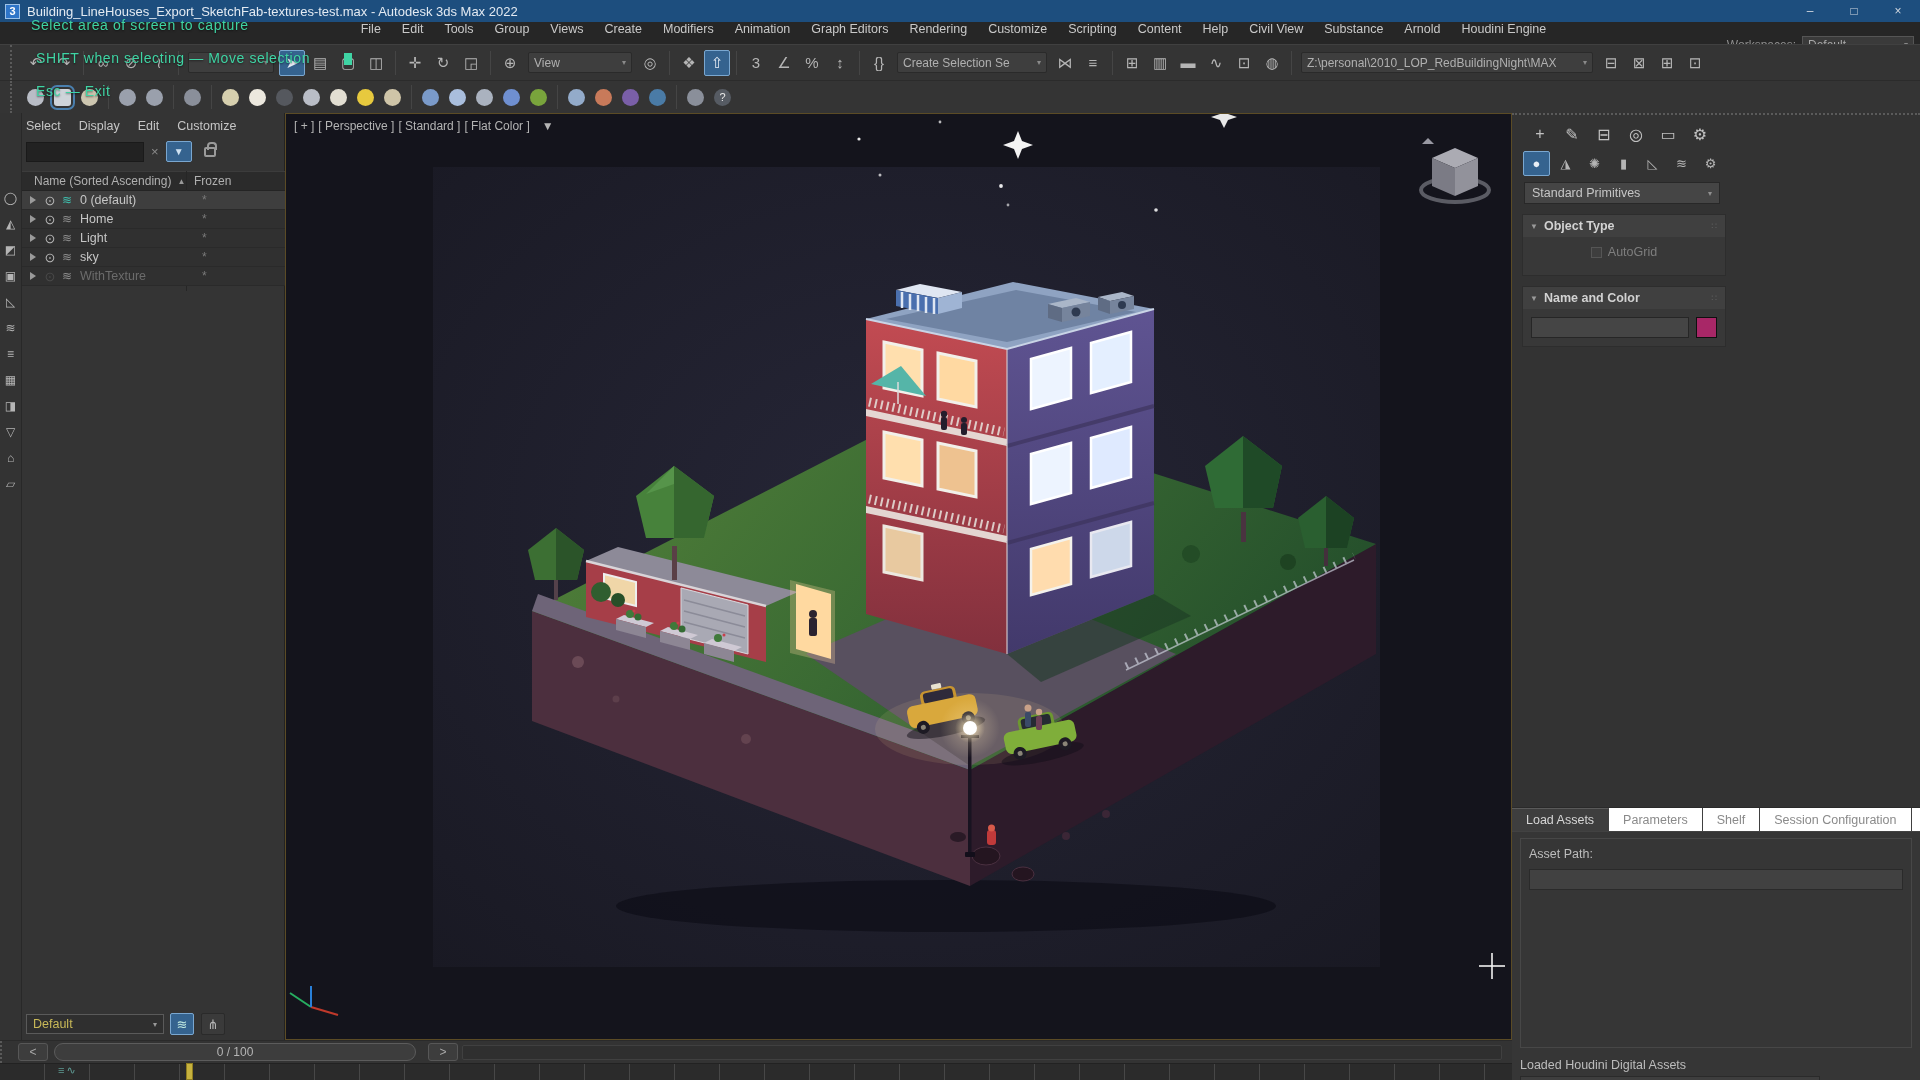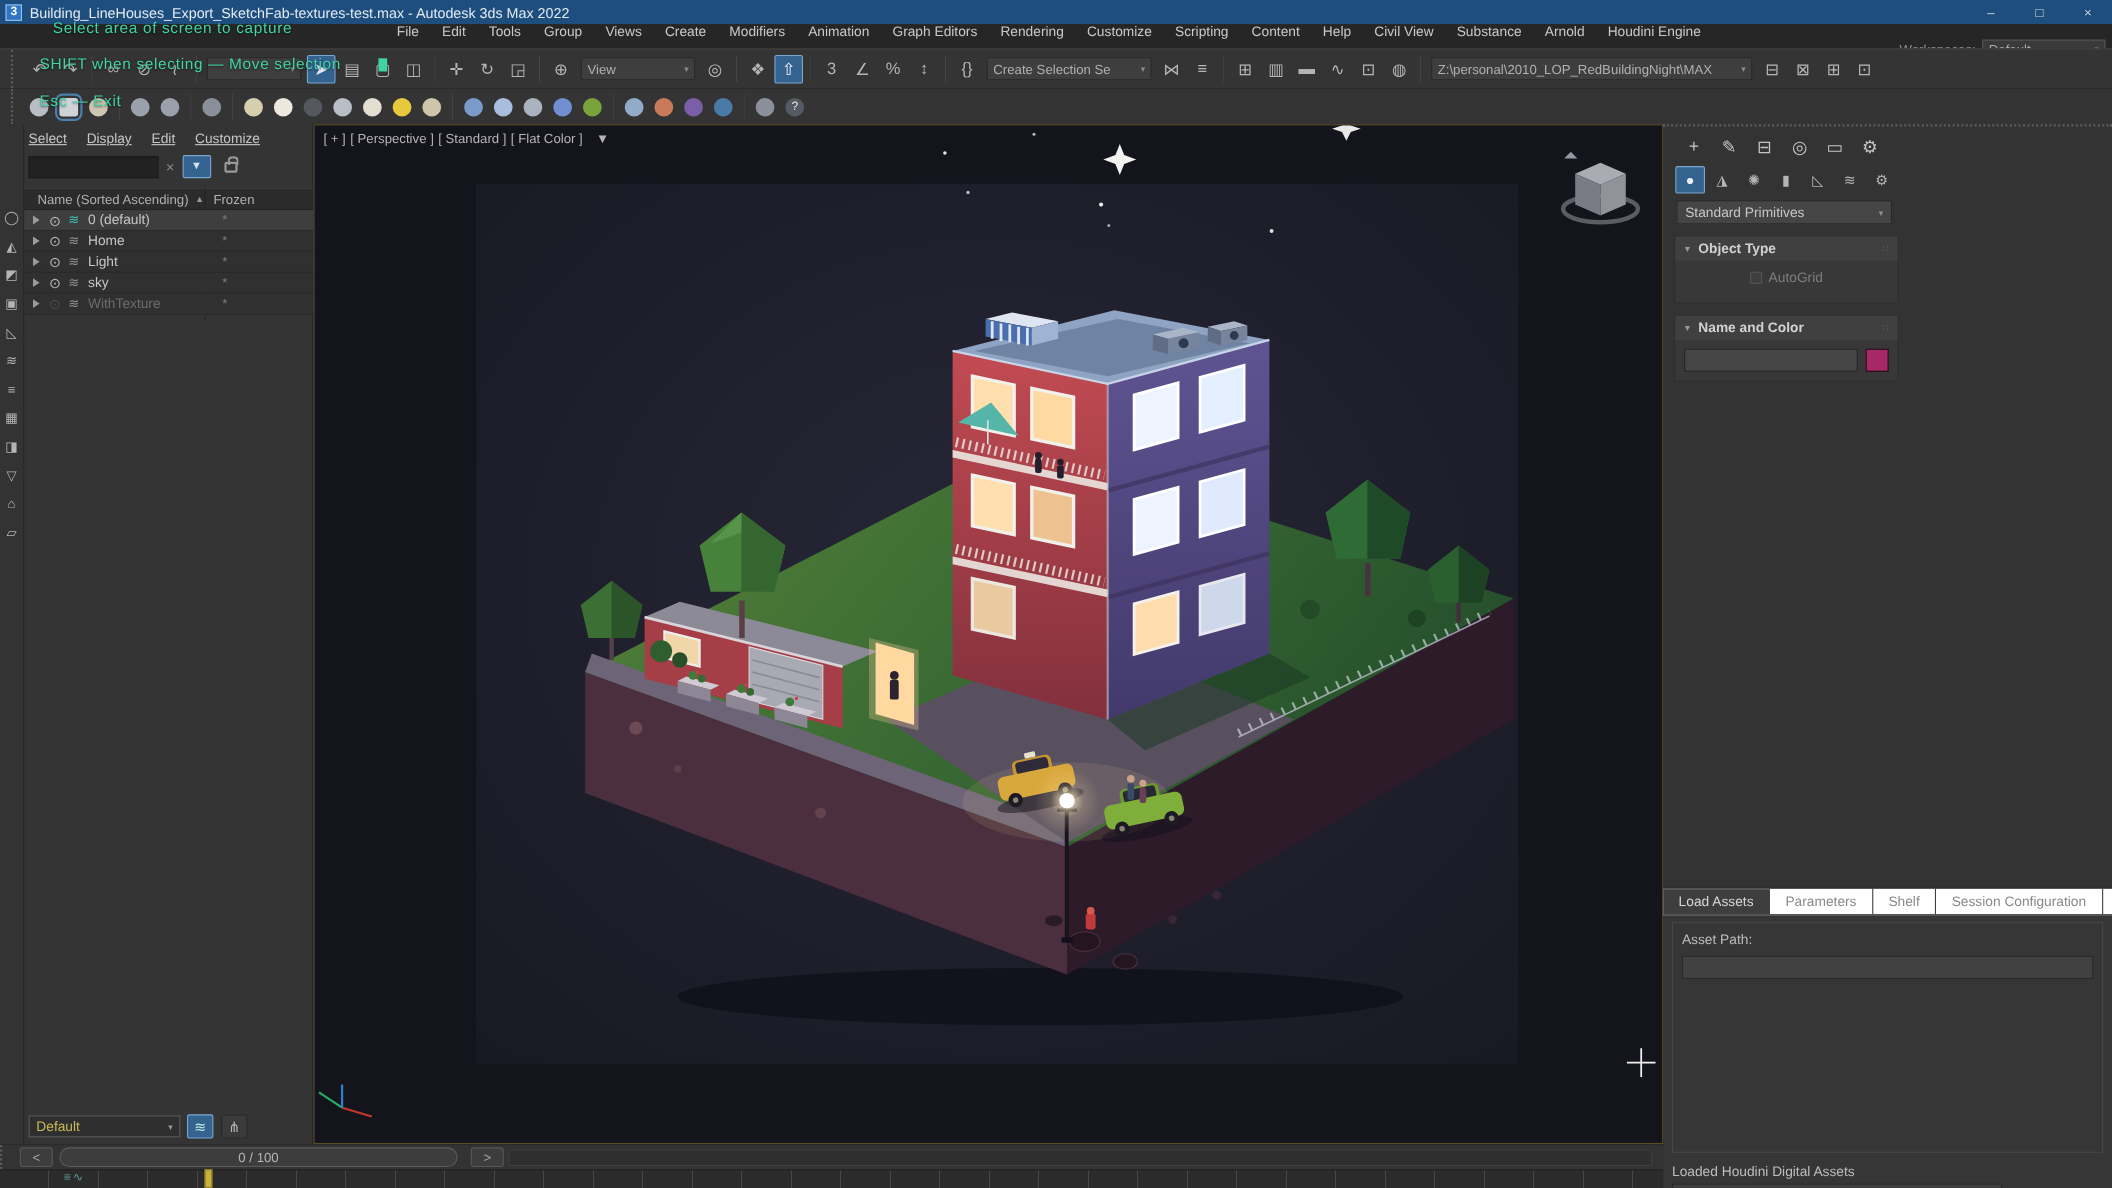--- a/index.html
+++ b/index.html
@@ -27,31 +27,31 @@
   .tsep{width:1px;height:24px;background:#272727;border-right:1px solid #454545;margin:0 5px;flex:none;}
   .tdd{height:21px;background:#3e3e3e;border:1px solid #2a2a2a;display:flex;align-items:center;padding:0 5px;margin:0 4px;color:#b0b0b0;font-size:12px;flex:none;overflow:hidden;white-space:nowrap;}
   .tdd .lab{overflow:hidden;white-space:nowrap;flex:1;}
   .tdd .ar{font-size:8px;color:#8a8a8a;margin-left:5px;}
   .ball{width:17px;height:17px;border-radius:50%;margin:0 5px;flex:none;color:#e8e8e8;font-size:11px;display:flex;align-items:center;justify-content:center;}
   .ball.act{border-radius:3px;outline:2px solid #4a7fae;outline-offset:2px;}
   .dots{width:6px;height:100%;border-left:2px dotted #5a5a5a;margin-right:6px;flex:none;}
 
   
   .overlay-line{position:absolute;color:#3fd4a4;font-size:14px;letter-spacing:.6px;z-index:60;text-shadow:0 1px 2px rgba(0,0,0,.55);pointer-events:none;white-space:nowrap;}
-  .ovl1{left:48px;top:17px;}
+  .ovl1{left:31px;top:17px;}
   .ovl2{left:36px;top:50px;}
   .ovl3{left:36px;top:83px;}
   .ovlblock{position:absolute;left:344px;top:53px;width:8px;height:12px;background:#3fd4a4;z-index:60;}
 
   
   .explorer{position:absolute;left:0;top:113px;width:285px;height:927px;background:#343434;border-right:1px solid #232323;}
   .vstrip{position:absolute;left:0;top:0;width:22px;height:100%;background:#333;border-right:1px solid #282828;display:flex;flex-direction:column;align-items:center;padding-top:72px;}
   .vstrip .tbi{width:20px;height:24px;font-size:12px;margin:1px 0;}
   .exp-menus{position:absolute;left:26px;top:6px;display:flex;}
-  .exp-menus .mitem{font-size:12.5px;margin-right:18px;color:#c6c6c6;text-decoration:underline;}
+  .exp-menus .mitem{font-size:12.5px;margin-right:18px;color:#c6c6c6;}
   .exp-search{position:absolute;left:26px;top:28px;display:flex;align-items:center;}
   .exp-input{width:118px;height:20px;background:#222;border:1px solid #1a1a1a;}
   .exp-clear{color:#8a8a8a;font-size:13px;margin:0 7px;}
   .exp-filter{width:26px;height:21px;background:#35638f;border:1px solid #7aa7d0;color:#cfe2f2;font-size:10px;display:flex;align-items:center;justify-content:center;border-radius:2px;}
   .exp-lock{width:12px;height:10px;border:2px solid #9a9a9a;border-radius:2px;margin-left:12px;position:relative;}
   .exp-lock:before{content:"";position:absolute;left:1px;top:-7px;width:6px;height:6px;border:2px solid #9a9a9a;border-bottom:none;border-radius:4px 4px 0 0;}
   .exp-header{position:absolute;left:22px;top:58px;width:263px;height:20px;background:#2b2b2b;border-top:1px solid #3c3c3c;border-bottom:1px solid #242424;display:flex;align-items:center;color:#b0b0b0;font-size:12px;}
   .exp-header .nm{margin-left:12px;}
   .exp-header .sa{font-size:8px;color:#9a9a9a;margin-left:6px;}
   .exp-header .fz{position:absolute;left:172px;}

